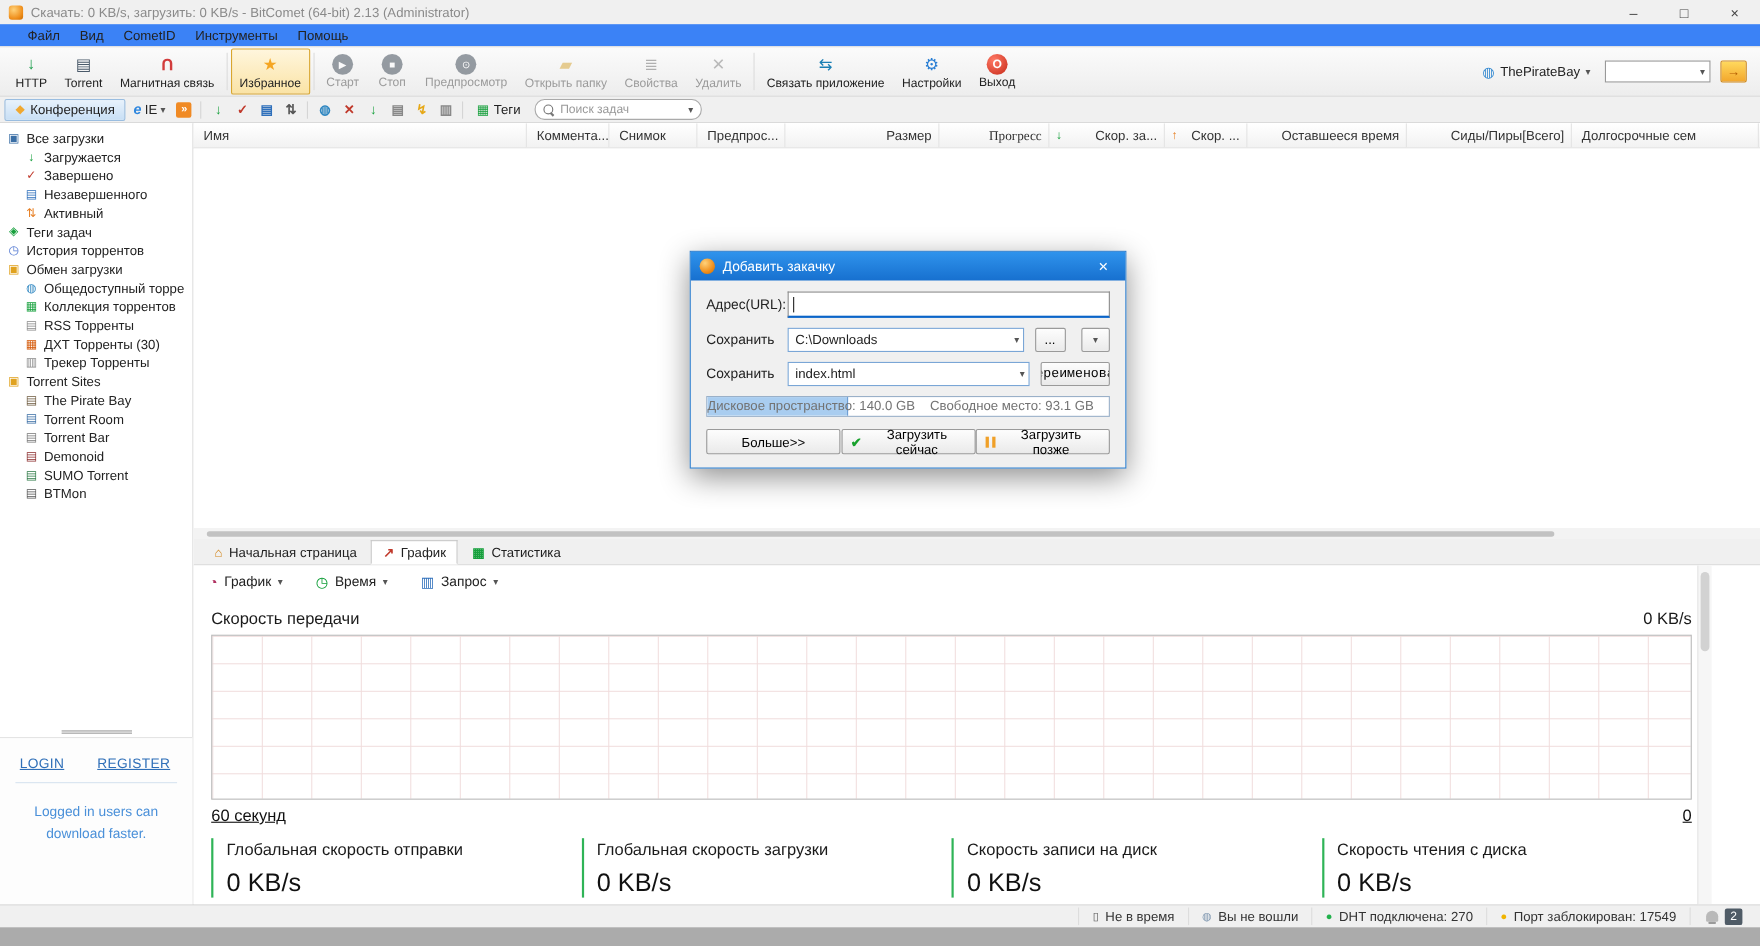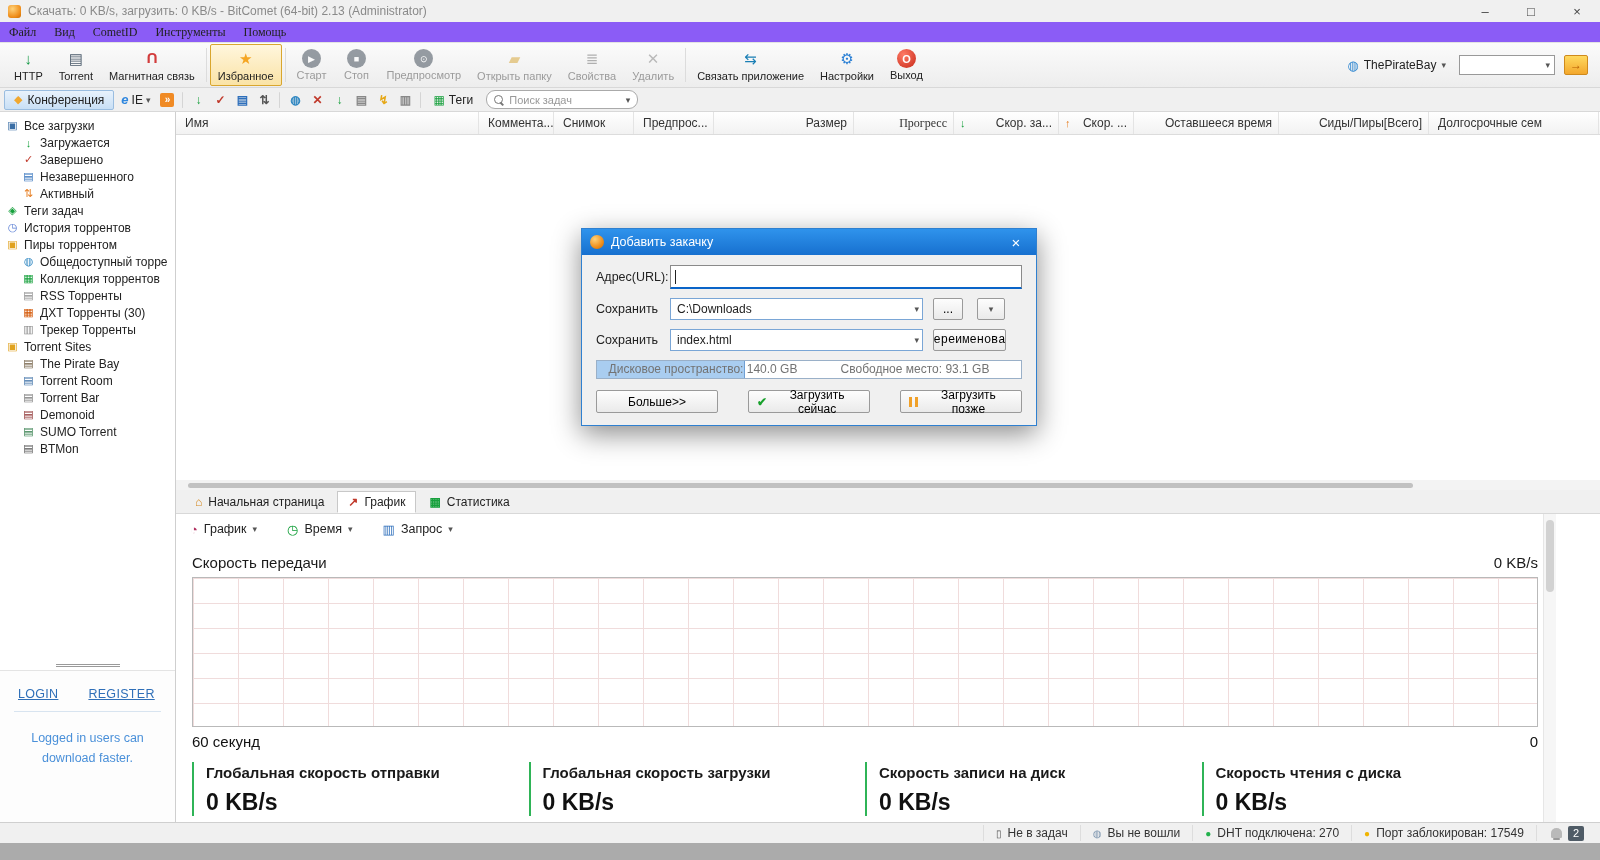--- a/index.html
+++ b/index.html
@@ -13,21 +13,21 @@
 
   
   .titlebar { height:22px; display:flex; align-items:center; padding-left:8px; background:#f0f0f0; }
   .app-icon { width:13px; height:13px; border-radius:3px; margin-right:7px;
     background: radial-gradient(circle at 35% 30%, #ffd27a, #ef8e1b 65%, #c96a00); }
   .title-text { color:#8a8a8a; font-size:12px; white-space:nowrap; }
   .win-controls { margin-left:auto; display:flex; height:100%; }
   .win-btn { width:46px; display:flex; align-items:center; justify-content:center; color:#444; font-size:13px; }
 
   
-  .menubar { height:20px; display:flex; align-items:center; padding-left:0; background:#8b5cf6;font-family:Liberation Serif, serif; }
+  .menubar { height:20px; display:flex; align-items:center; padding-left:16px; background:#3b82f6; }
   .menu-item { padding:0 9px; white-space:nowrap; }
 
   
   .toolbar { height:46px; background:linear-gradient(#fbfbfb,#ededed);
     border-top:1px solid #e3e3e3; border-bottom:1px solid #d8d8d8;
     display:flex; align-items:center; padding:0 6px; }
   .tb-buttons { display:flex; align-items:center; height:100%; }
   .tbtn { display:flex; flex-direction:column; align-items:center; justify-content:center;
     padding:2px 7px; min-width:44px; height:42px; border:1px solid transparent; border-radius:2px; }
   .tb-ico { font-size:15px; height:20px; width:22px; display:flex; align-items:center; justify-content:center; }
@@ -109,42 +109,42 @@
   .btab.active { background:#fff; border:1px solid #c8c8c8; border-bottom-color:#fff; }
   .btab-ico { font-size:12px; font-weight:bold; }
   .gtoolbar { height:30px; display:flex; align-items:center; padding-left:14px; gap:30px; background:#fff; }
   .gmenu { display:flex; align-items:center; gap:6px; font-size:12.5px; }
   .gm-ico { font-size:13px; }
   .chart-head { display:flex; justify-content:space-between; padding:10px 62px 6px 16px; font-size:15px; color:#1a1a1a; }
   .chart { margin:0 62px 0 16px; height:150px; border:1px solid #b9b9b9; background-color:#fff;
     background-image: linear-gradient(to right, #f0dcdc 1px, transparent 1px),
                       linear-gradient(to bottom, #f0dcdc 1px, transparent 1px);
     background-size: 45px 25px; }
-  .chart-foot { display:flex; justify-content:space-between; margin:6px 62px 2px 16px; font-size:15px; color:#111; }
-  .stats { display:flex; margin:12px 62px 0 16px;font-weight:bold; }
+  .chart-foot { display:flex; justify-content:space-between; margin:6px 62px 2px 16px; font-size:15px; color:#111;text-decoration:underline; }
+  .stats { display:flex; margin:12px 62px 0 16px; }
   .stat { flex:1; border-left:2px solid #2fb457; padding:2px 0 0 12px; }
   .stat-title { font-size:15px; color:#1a1a1a; white-space:nowrap; }
   .stat-value { font-size:23px; color:#111; margin-top:8px; }
   .vscroll { position:absolute; top:24px; bottom:0; right:44px; width:13px; background:#f6f6f6; border-left:1px solid #e6e6e6; }
   .vthumb { position:absolute; top:6px; left:2px; width:8px; height:72px; background:#d2d2d2; border-radius:4px; }
 
   
   .statusbar { height:21px; background:#f0f0f0; border-top:1px solid #cfcfcf;
     display:flex; align-items:center; justify-content:flex-end; padding-right:12px; }
   .sb-items { display:flex; align-items:center; height:100%; }
   .sb-item { display:flex; align-items:center; gap:6px; padding:0 12px; border-left:1px solid #dddddd; height:16px; color:#333; white-space:nowrap; }
   .sb-ico { font-size:10px; }
   .sb-bell { display:flex; align-items:center; gap:6px; padding:0 4px 0 14px; border-left:1px solid #dddddd; height:16px; }
   .bell { width:11px; height:10px; background:#b9b9b9; border-radius:50% 50% 12% 12%; position:relative; }
   .bell::after { content:""; position:absolute; left:2px; bottom:-2px; width:7px; height:2px; background:#9a9a9a; border-radius:1px; }
   .badge { background:#4f5b66; color:#fff; font-size:11px; padding:0 5px; height:15px; border-radius:2px; display:flex; align-items:center; }
   .bottomstrip { height:17px; background:#ababab; }
 
   
-  .dialog { position:absolute; left:581px; top:228px; width:456px; background:#f0f0f0;
+  .dialog { position:absolute; left:627px; top:228px; width:397px; background:#f0f0f0;
     border:1px solid #2f80d0; box-shadow:0 8px 26px rgba(0,0,0,.45); z-index:50; }
   .dlg-title { height:26px; background:linear-gradient(#2f93ec,#1770cf); color:#fff;
     display:flex; align-items:center; padding:0 8px; gap:7px; font-size:12.5px; }
   .dlg-ico { width:14px; height:14px; border-radius:50%; flex:0 0 14px;
     background:radial-gradient(circle at 35% 30%, #ffd27a, #ef8e1b 60%, #c96a00); }
   .dlg-close { margin-left:auto; font-size:15px; width:24px; text-align:center; }
   .dlg-body { padding:10px 14px 12px; }
   .drow { display:flex; align-items:center; margin-bottom:9px; }
   .drow label { width:74px; flex:0 0 74px; font-size:12.5px; }
   .url-input { flex:1; height:24px; background:#fff; border:1px solid #8a8a8a; border-bottom:2px solid #0a64c8;
@@ -406,21 +406,21 @@
             <span class="tree-label">Теги задач</span>
           </div>
 
           <div class="tree-item lvl0">
             <span class="tree-ico" style="color: rgb(91, 127, 212);">◷</span>
             <span class="tree-label">История торрентов</span>
           </div>
 
           <div class="tree-item lvl0">
             <span class="tree-ico" style="color: rgb(224, 162, 31);">▣</span>
-            <span class="tree-label">Пиры торрентом</span>
+            <span class="tree-label">Обмен загрузки</span>
           </div>
 
           <div class="tree-item lvl1">
             <span class="tree-ico" style="color: rgb(46, 134, 193);">◍</span>
             <span class="tree-label">Общедоступный торре</span>
           </div>
 
           <div class="tree-item lvl1">
             <span class="tree-ico" style="color: rgb(22, 160, 60);">▦</span>
             <span class="tree-label">Коллекция торрентов</span>
@@ -634,21 +634,21 @@
         </div>
       </div>
     </div>
   </div>
 
   <div class="statusbar">
     <div class="sb-items">
 
         <div class="sb-item">
           <span class="sb-ico" style="color: rgb(85, 85, 85);">▯</span>
-          <span>Не в задач</span>
+          <span>Не в время</span>
         </div>
 
         <div class="sb-item">
           <span class="sb-ico" style="color: rgb(122, 147, 173);">◍</span>
           <span>Вы не вошли</span>
         </div>
 
         <div class="sb-item">
           <span class="sb-ico" style="color: rgb(34, 177, 76);">●</span>
           <span>DHT подключена: 270</span>

